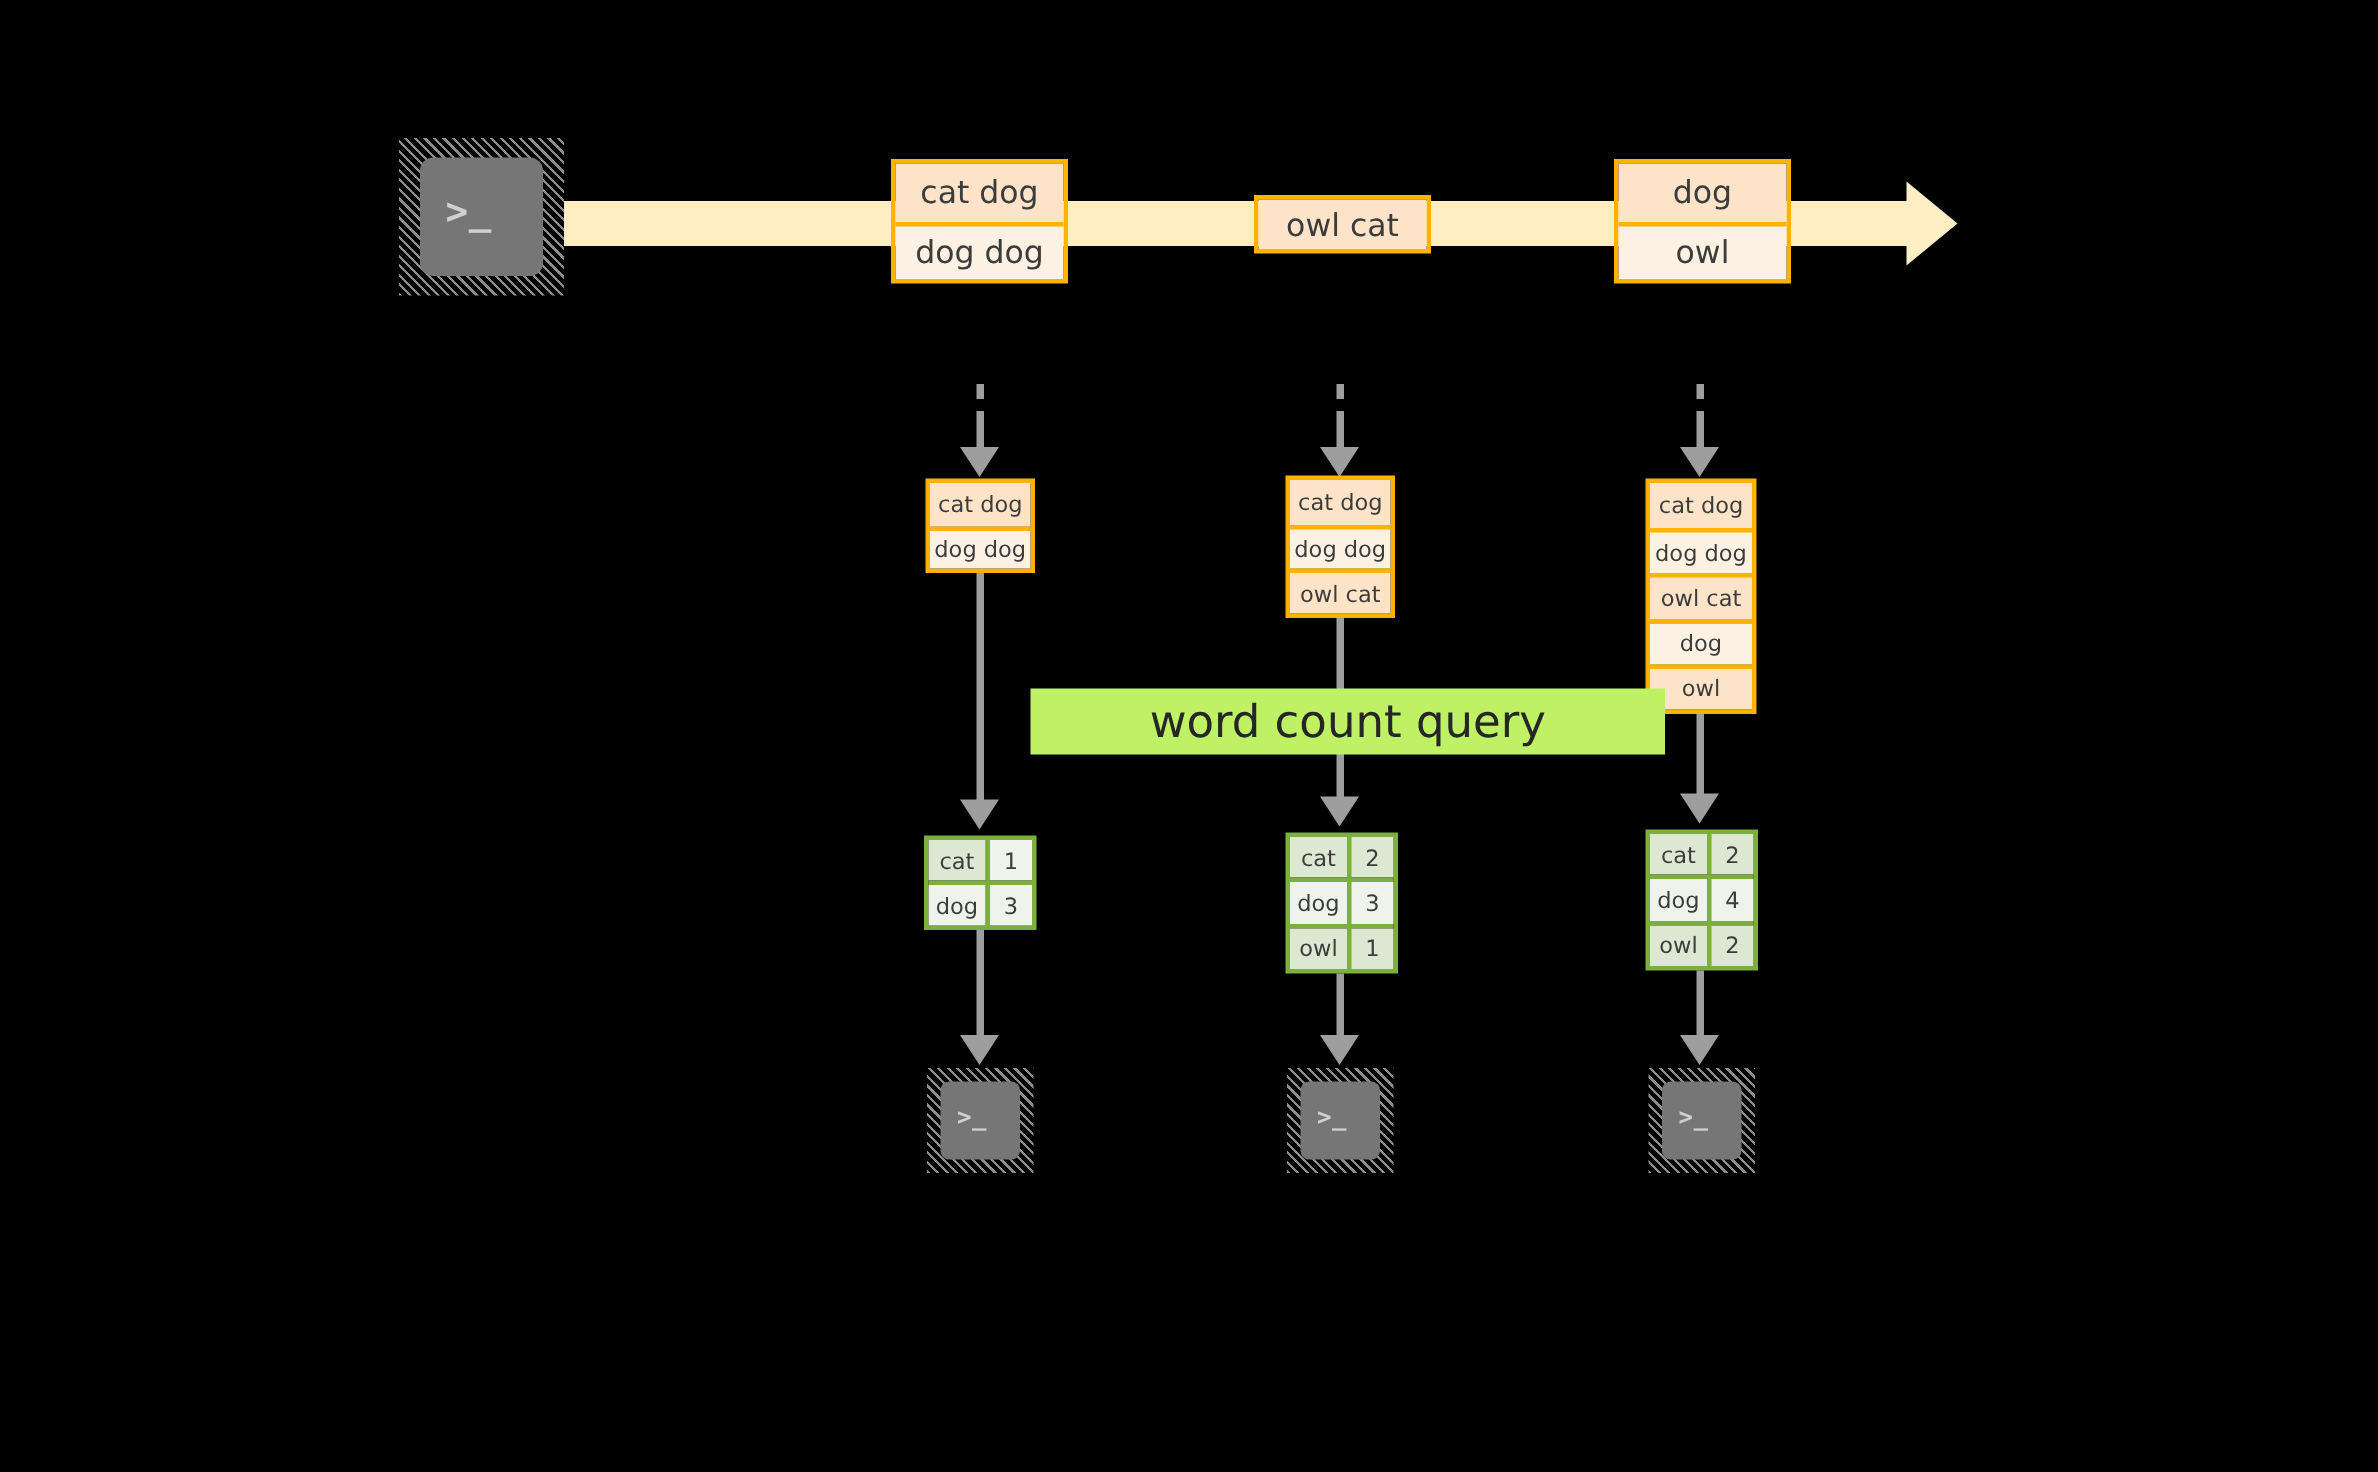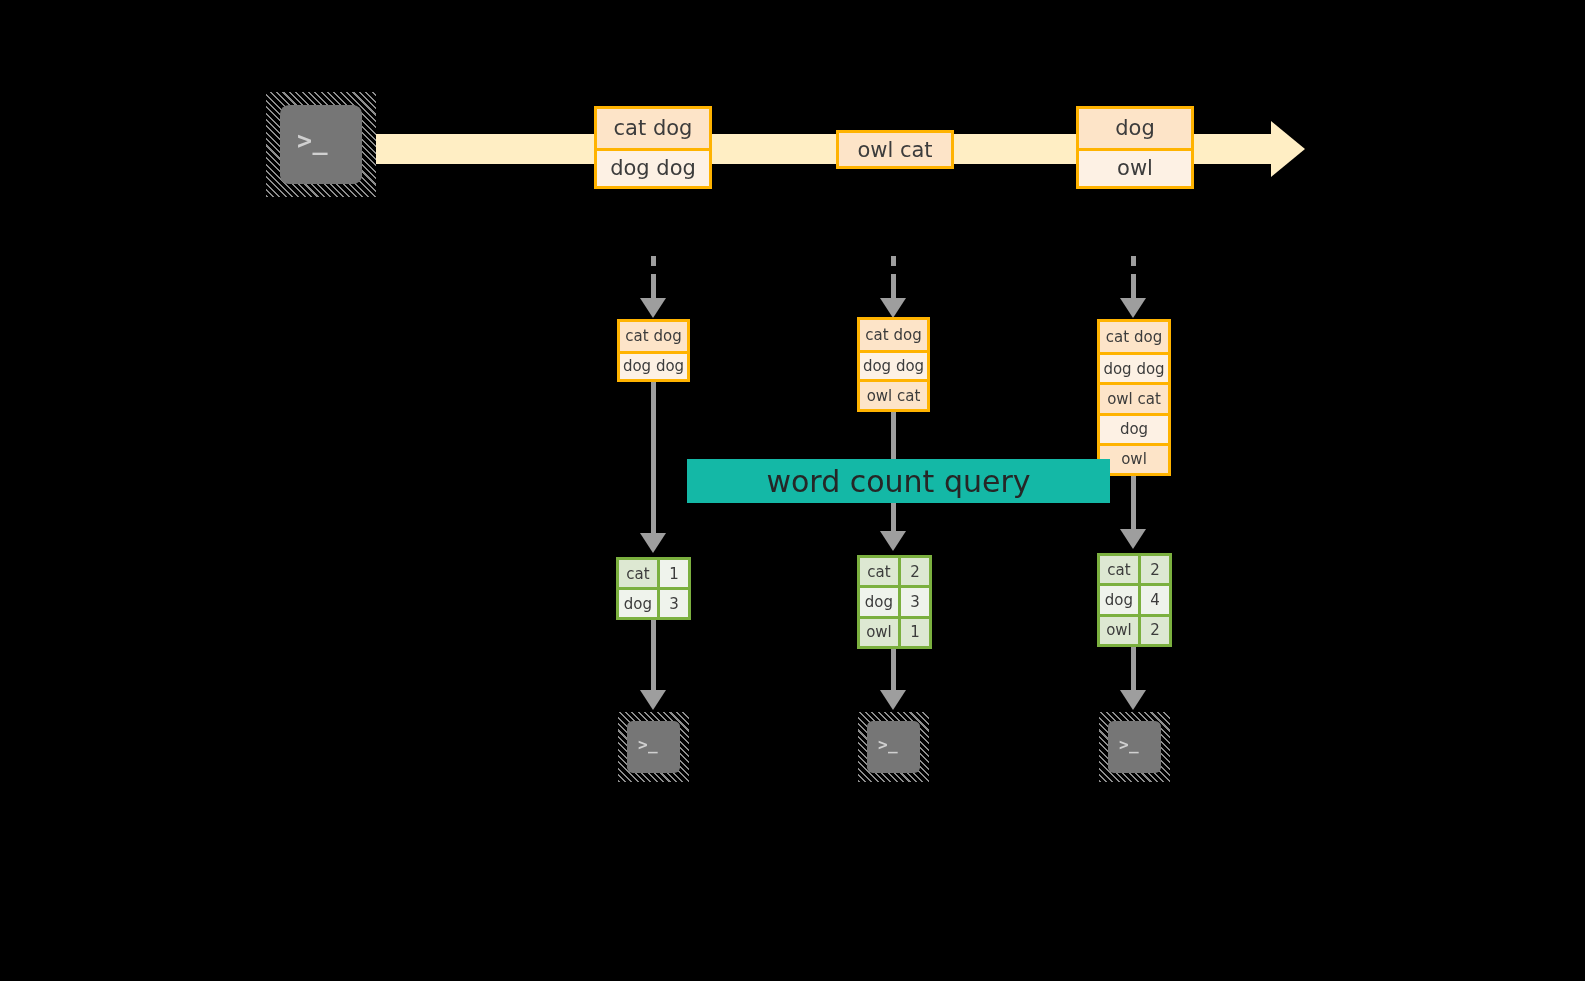--- a/index.html
+++ b/index.html
@@ -129,21 +129,21 @@
     width: 0;
     height: 0;
     border-left: 13px solid transparent;
     border-right: 13px solid transparent;
     border-top: 20px solid #9e9e9e;
   }
 
   
   .banner {
     position: absolute;
-    background: #14b8a6;
+    background: #bef264;
     display: flex;
     align-items: center;
     justify-content: center;
   }
   .banner span {
     color: #262626;
     white-space: nowrap;
   }
 </style>
 </head>

